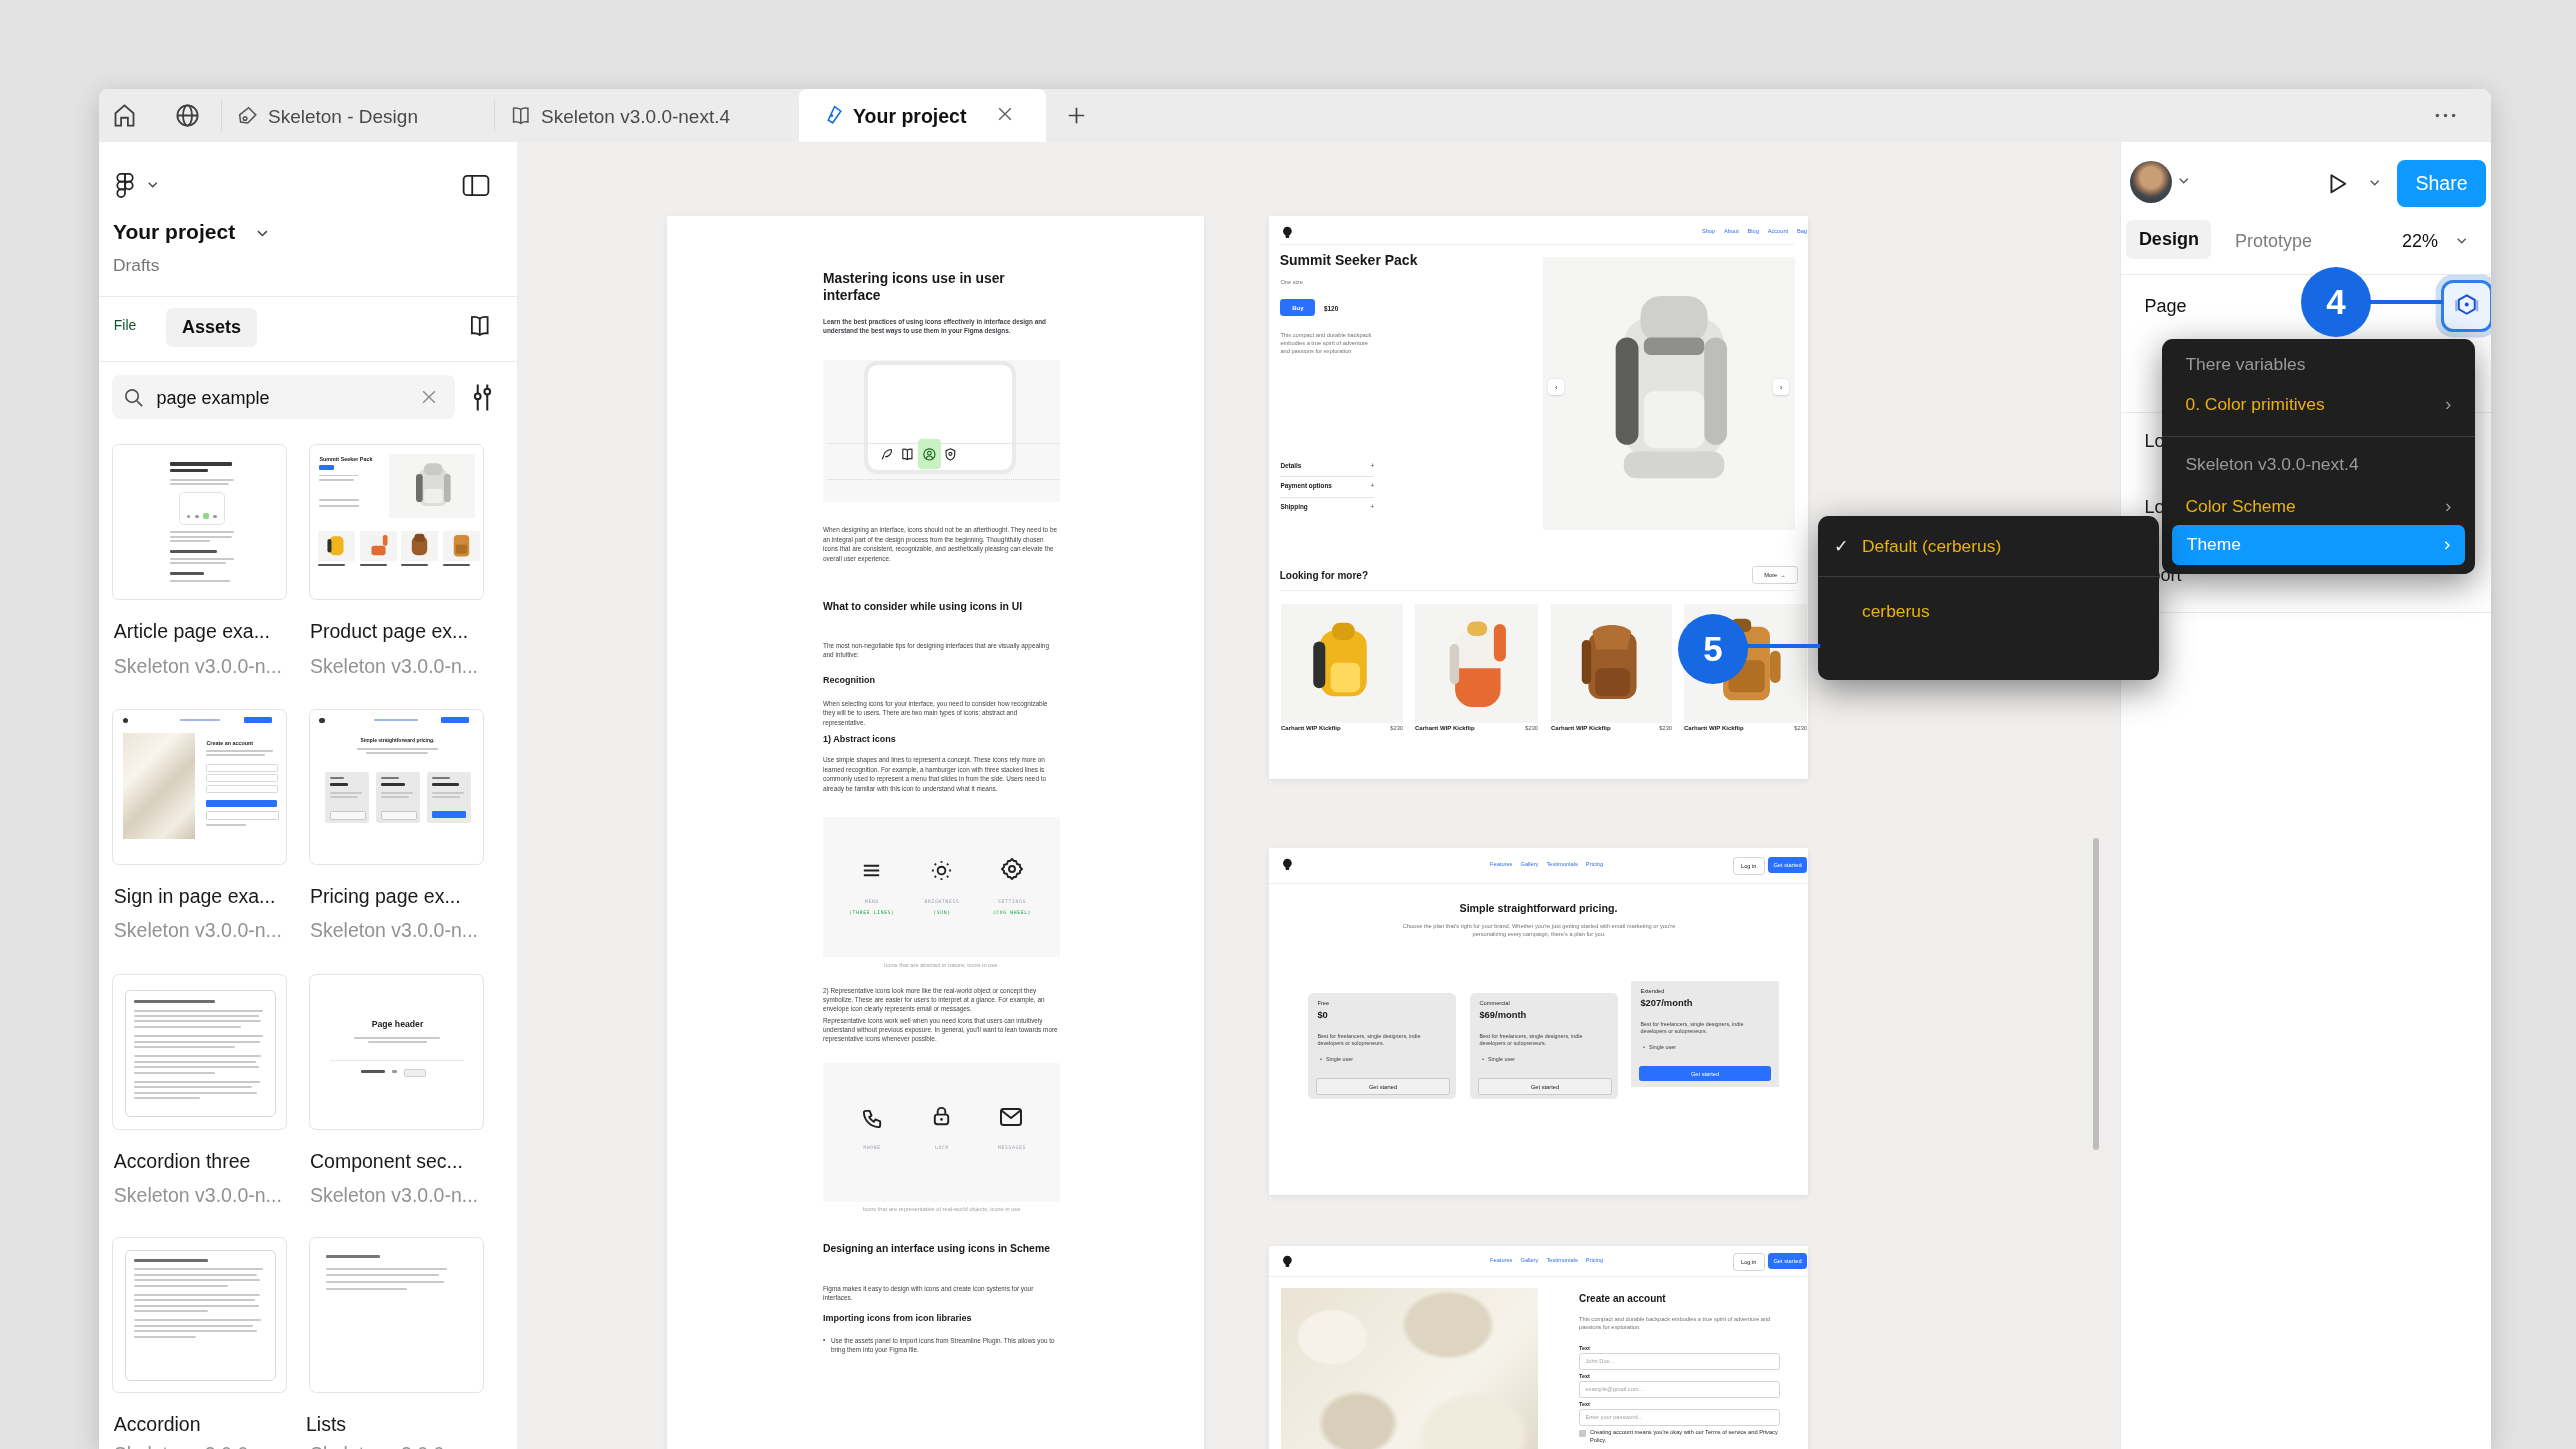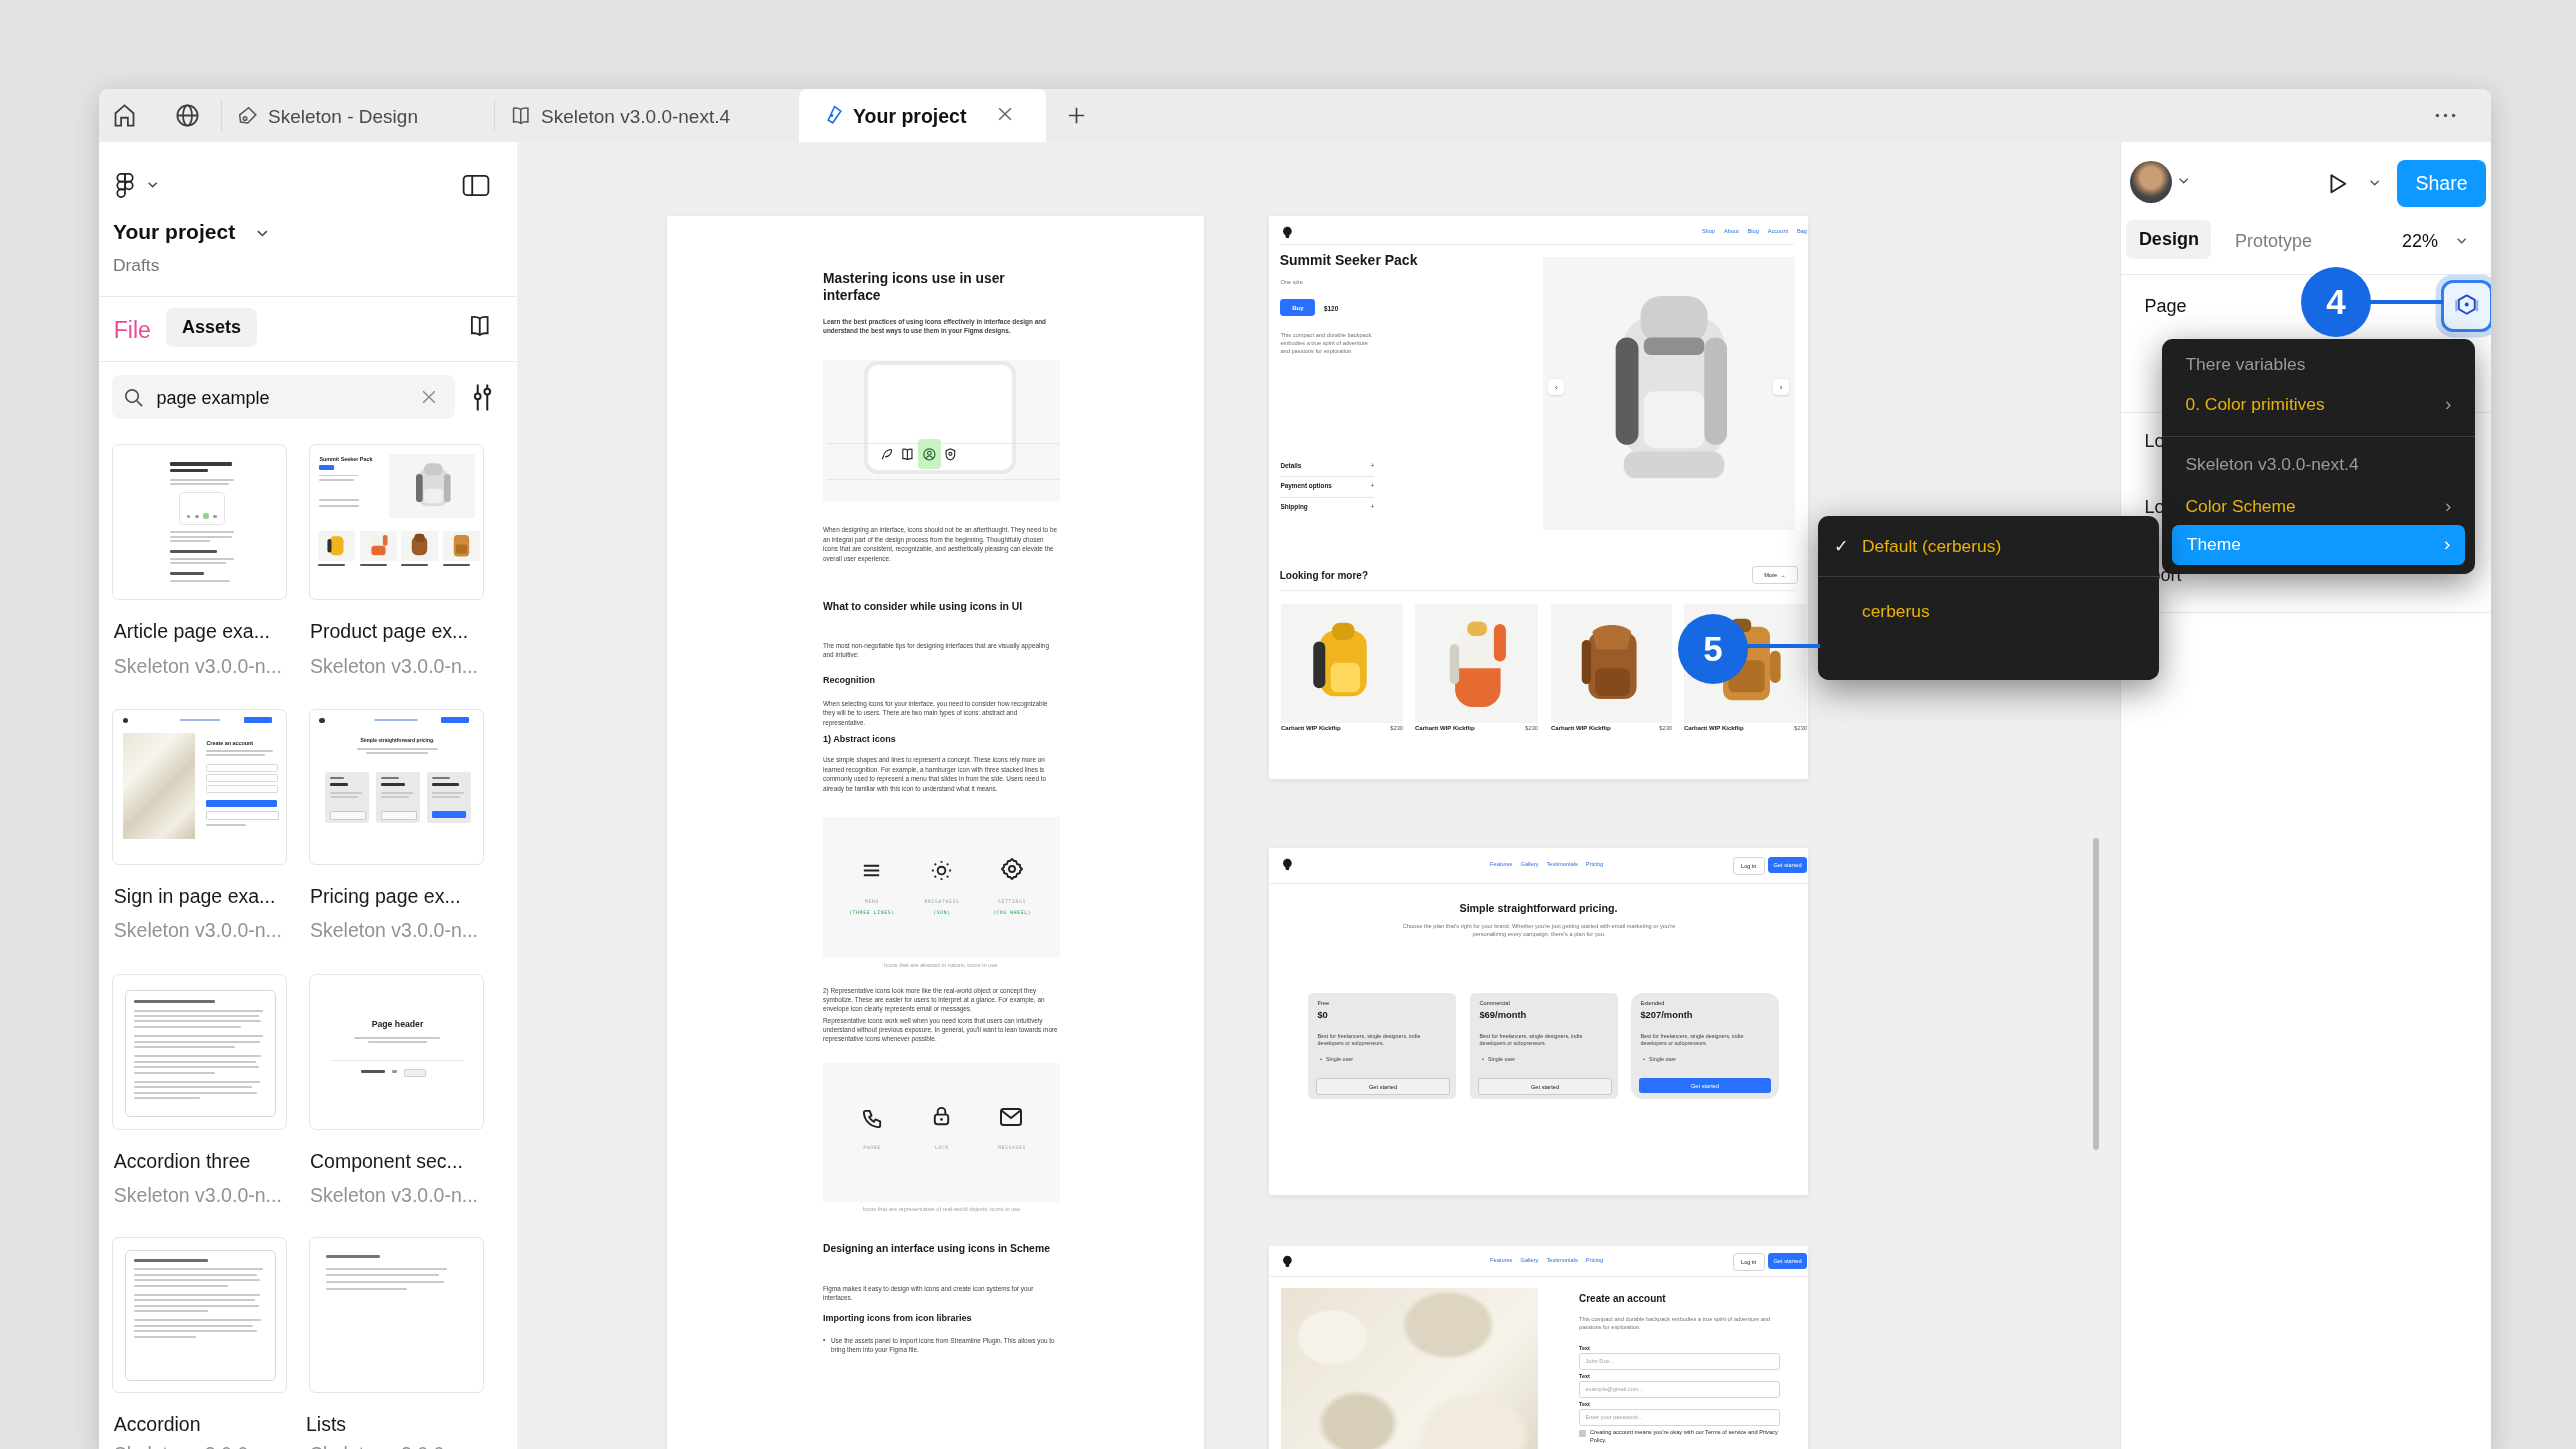--- a/index.html
+++ b/index.html
@@ -124,21 +124,21 @@
       <div class="a" style="left:14px;top:78px;font-size:21px;font-weight:700;color:#111;white-space:nowrap">Your project</div>
       <div class="a" style="left:156px;top:86px">
         <svg width="14.8" height="10.7" viewBox="0 0 20 14" fill="none" stroke="#444" stroke-width="2">
             <path d="M4 4l6 6 6-6"></path>
           </svg>
       </div>
       <div class="a" style="left:14px;top:113px;font-size:17.4px;color:#757575">Drafts</div>
 
       <div class="a divh" style="left:0;top:154px;width:418px"></div>
 
-      <div class="a" style="left:14.8px;top:175px;font-size:23px;color:#ec4899">File</div>
+      <div class="a" style="left:14.8px;top:175px;font-size:14px;color:#14532d">File</div>
       <div class="a" style="left:67px;top:166px;width:91px;height:39px;background:#f1f1f1;border-radius:6.7px;display:flex;align-items:center;justify-content:center">
         <span style="font-size:18px;font-weight:600;color:#111">Assets</span>
       </div>
       <div class="a" style="left:368px;top:172px">
         <svg width="25.5" height="24" viewBox="0 0 24 22" fill="none" stroke="#222" stroke-width="1.7">
             <path d="M12 4C10 2.6 7.4 2.2 4.6 2.6V18c2.8-.4 5.4 0 7.4 1.4 2-1.4 4.6-1.8 7.4-1.4V2.6C16.6 2.2 14 2.6 12 4z"></path>
             <path d="M12 4v15.4"></path>
           </svg>
       </div>
 
@@ -612,21 +612,21 @@
         <div class="a" style="left:201px;top:145px;width:148px;height:106px;background:#e9e9e9;border-radius:5.4px">
           <div class="a" style="left:9.4px;top:6.7px;font-size:5.7px;color:#27272a">Commercial</div>
           <div class="a" style="left:9.4px;top:16px;font-size:9.4px;font-weight:700;color:#18181b">$69/month</div>
           <div class="a" style="left:9.4px;top:40px;width:127px;font-size:5.4px;line-height:7px;color:#3f3f46">Best for freelancers, single designers, indie developers or solopreneurs.</div>
           <div class="a" style="left:12px;top:63px;font-size:5.4px;color:#3f3f46">•</div>
           <div class="a" style="left:18px;top:63px;font-size:5.4px;color:#3f3f46">Single user</div>
           <div class="a" style="left:8px;top:85px;width:132px;height:15.4px;background:#f1f1f1;border:0.7px solid #c9c9cc;border-radius:2.7px;display:flex;align-items:center;justify-content:center">
             <span style="font-size:5.7px;color:#18181b">Get started</span>
           </div>
         </div>
-        <div class="a" style="left:362px;top:145px;width:148px;height:106px;background:#e9e9e9;border-radius:12px">
+        <div class="a" style="left:362px;top:133px;width:148px;height:106px;background:#e9e9e9;border-radius:0">
           <div class="a" style="left:9.4px;top:6.7px;font-size:5.7px;color:#27272a">Extended</div>
           <div class="a" style="left:9.4px;top:16px;font-size:9.4px;font-weight:700;color:#18181b">$207/month</div>
           <div class="a" style="left:9.4px;top:40px;width:127px;font-size:5.4px;line-height:7px;color:#3f3f46">Best for freelancers, single designers, indie developers or solopreneurs.</div>
           <div class="a" style="left:12px;top:63px;font-size:5.4px;color:#3f3f46">•</div>
           <div class="a" style="left:18px;top:63px;font-size:5.4px;color:#3f3f46">Single user</div>
           <div class="a" style="left:8px;top:85px;width:132px;height:15.4px;background:#2970ff;border-radius:2.7px;display:flex;align-items:center;justify-content:center">
             <span style="font-size:5.7px;color:#fff">Get started</span>
           </div>
         </div>
       </div>

